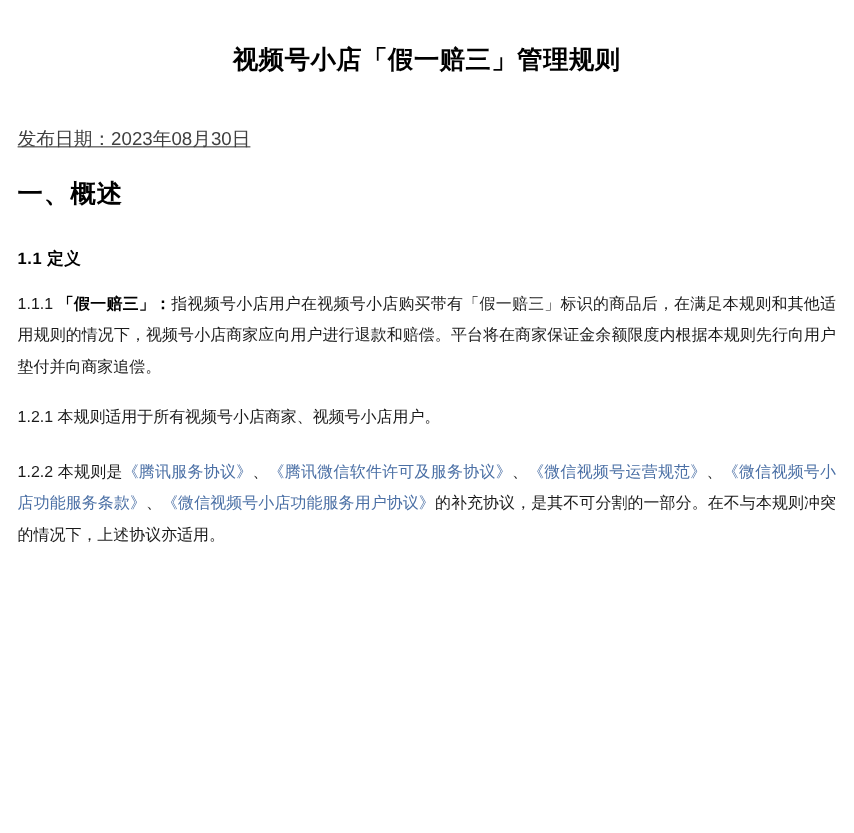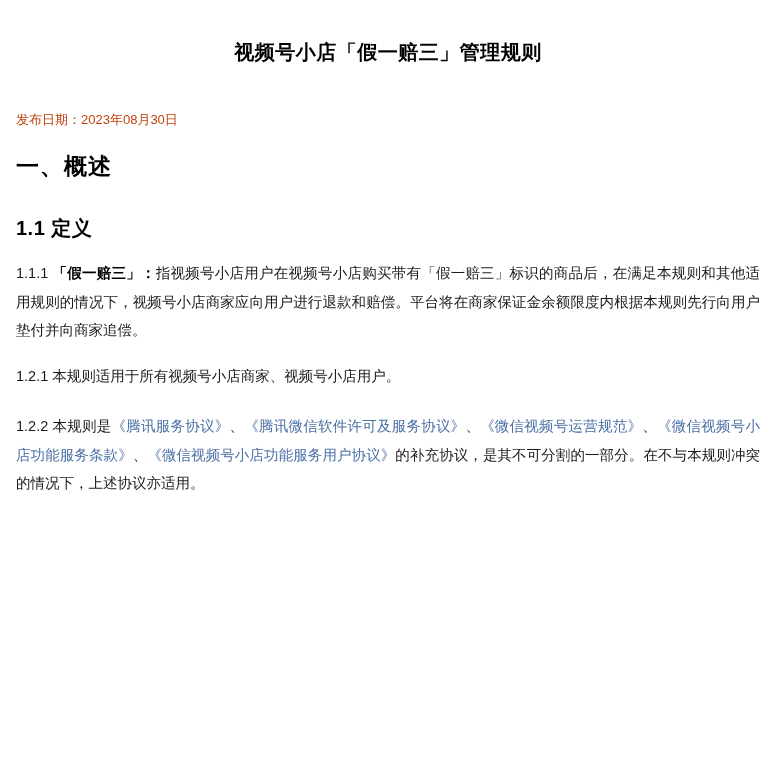--- a/index.html
+++ b/index.html
@@ -16,47 +16,48 @@
   }
   .page {
     width: 776px;
     height: 757px;
     box-sizing: border-box;
     padding: 28px 16px 0 16px;
     position: relative;
   }
   .doc-title {
     text-align: center;
-    font-size: 20px;
+    font-size: 23px;
     font-weight: bold;
     letter-spacing: 0.5px;
     color: #000000;
     margin: 10px 0 0 0;
     line-height: 1.4;
   }
   .meta-block {
     margin-top: 44px;
     padding-left: 0px;
   }
   .meta-line {
-    font-size: 13px;
-    color: #c2410c;
+    font-size: 17px;
+    color: #404040;
     line-height: 1.5;
     margin-bottom: 22px;
+    text-decoration: underline;
   }
   .h1 {
     font-size: 23px;
     font-weight: bold;
     color: #000000;
     margin: 12px 0 0 0;
     letter-spacing: 1px;
     line-height: 1.3;
   }
   .h2 {
-    font-size: 20px;
+    font-size: 15px;
     font-weight: bold;
     color: #000000;
     margin: 34px 0 0 0;
     letter-spacing: 0.5px;
     line-height: 1.3;
   }
   .para {
     font-size: 14.5px;
     line-height: 1.95;
     color: #1a1a1a;

